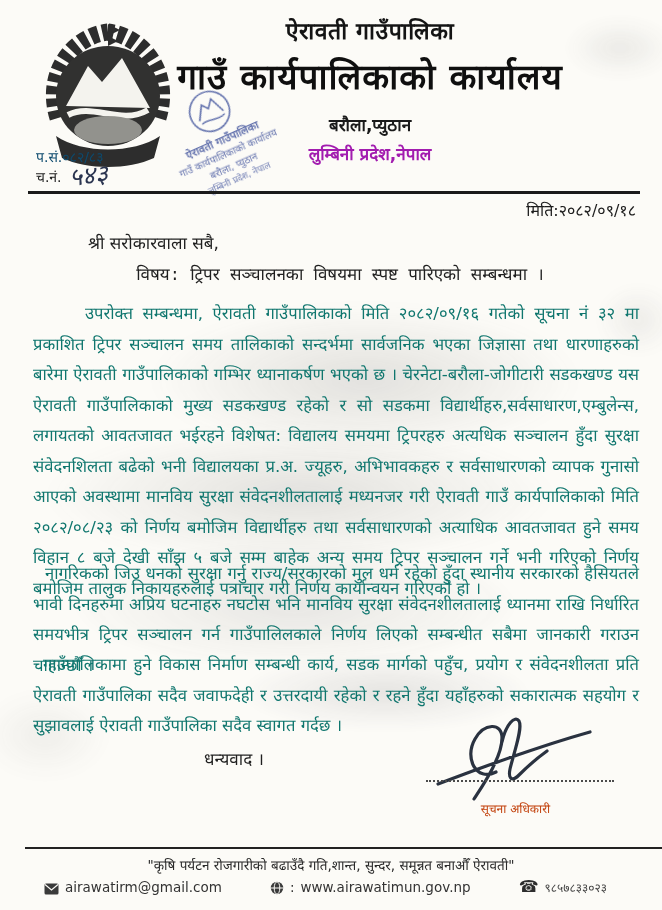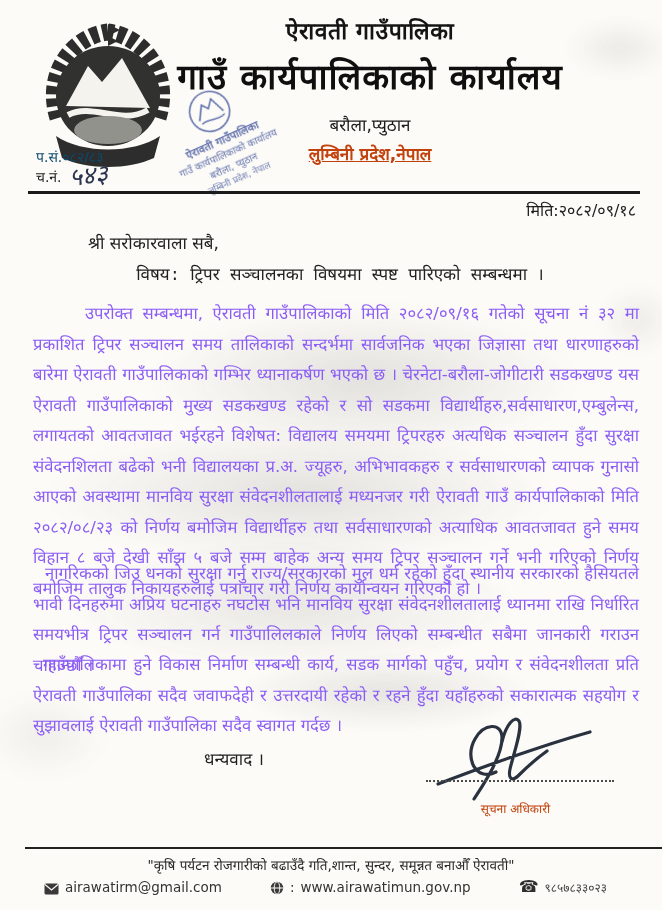--- a/index.html
+++ b/index.html
@@ -11,39 +11,39 @@
   }
   
   .blob{position:absolute;border-radius:50%;
     background:radial-gradient(closest-side,rgba(70,70,70,.14),rgba(70,70,70,0));
     filter:blur(7px);pointer-events:none;}
   
   .emblem{position:absolute;left:28px;top:18px;width:160px;height:160px;filter:blur(.3px);opacity:.92;}
   .org-block{position:absolute;left:165px;top:14px;width:410px;text-align:center;}
   .org-top{font-size:23px;font-weight:bold;letter-spacing:.5px;color:#141414;}
   .org-main{font-size:35px;font-weight:bold;margin-top:6px;color:#0f0f0f;letter-spacing:1px;}
-  .org-addr1{font-size:17px;font-weight:normal;margin-top:14px;color:#1a1a1a;}
-  .org-addr2{font-size:17px;font-weight:bold;margin-top:6px;color:#c2410c;text-decoration:underline;}
+  .org-addr1{font-size:17px;font-weight:bold;margin-top:14px;color:#1a1a1a;}
+  .org-addr2{font-size:17px;font-weight:bold;margin-top:6px;color:#a21caf;}
   .refno{position:absolute;left:36px;top:147px;font-size:14px;color:#0c4a6e;}
   .chno{position:absolute;left:36px;top:166px;font-size:14px;color:#222;display:flex;align-items:flex-end;gap:7px;}
   .chno .hand{font-size:25px;line-height:20px;color:#2b3550;font-style:italic;
     font-family:"DejaVu Serif","Liberation Serif",serif;transform:rotate(-6deg);display:inline-block;}
   .stamp{position:absolute;left:146px;top:86px;width:150px;transform:rotate(-24deg);
     color:#44569e;opacity:.82;text-align:center;pointer-events:none;filter:blur(.2px);}
   .stamp .s1{font-size:11px;font-weight:bold;}
   .stamp .s2{font-size:10px;}
   .stamp .s3{font-size:10px;}
   .stamp .s4{font-size:9px;}
   .rule-top{position:absolute;left:28px;top:191px;width:612px;height:3px;background:#1a1a1a;}
   .date-line{position:absolute;right:26px;top:199px;font-size:16px;color:#1c1c1c;}
   
   .salutation{position:absolute;left:88px;top:231px;font-size:17px;}
   .subject{position:absolute;left:60px;top:262px;width:560px;text-align:center;font-size:17px;font-family:Liberation Mono, monospace;}
   .para{position:absolute;left:33px;width:606px;font-size:16.6px;line-height:30.5px;
-    text-align:justify;color:#8b5cf6;}
+    text-align:justify;color:#0f766e;}
   .p1{top:299px;text-indent:52px;}
   .p2{top:559px;text-indent:12px;}
   .p3{top:650px;text-indent:10px;}
   .thanks{position:absolute;left:204px;top:747px;font-size:17px;}
   .sig-wrap{position:absolute;left:408px;top:712px;width:215px;height:110px;}
   .sig-svg{position:absolute;left:10px;top:0;}
   .sig-dots{position:absolute;left:18px;top:68px;width:188px;border-bottom:2px dotted #4b4b4b;}
   .sig-title{position:absolute;left:0;top:88px;width:215px;text-align:center;font-size:12px;color:#c2410c;}
   
   .rule-bottom{position:absolute;left:25px;top:847px;width:637px;height:2px;background:#222;}

